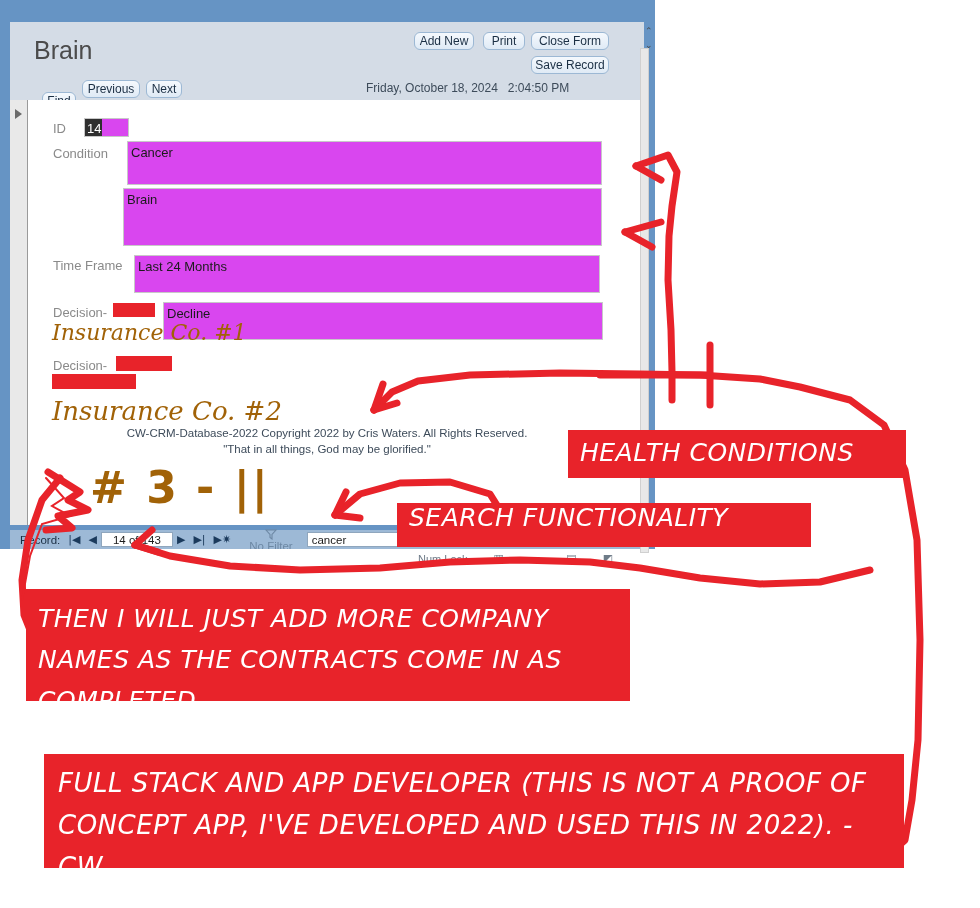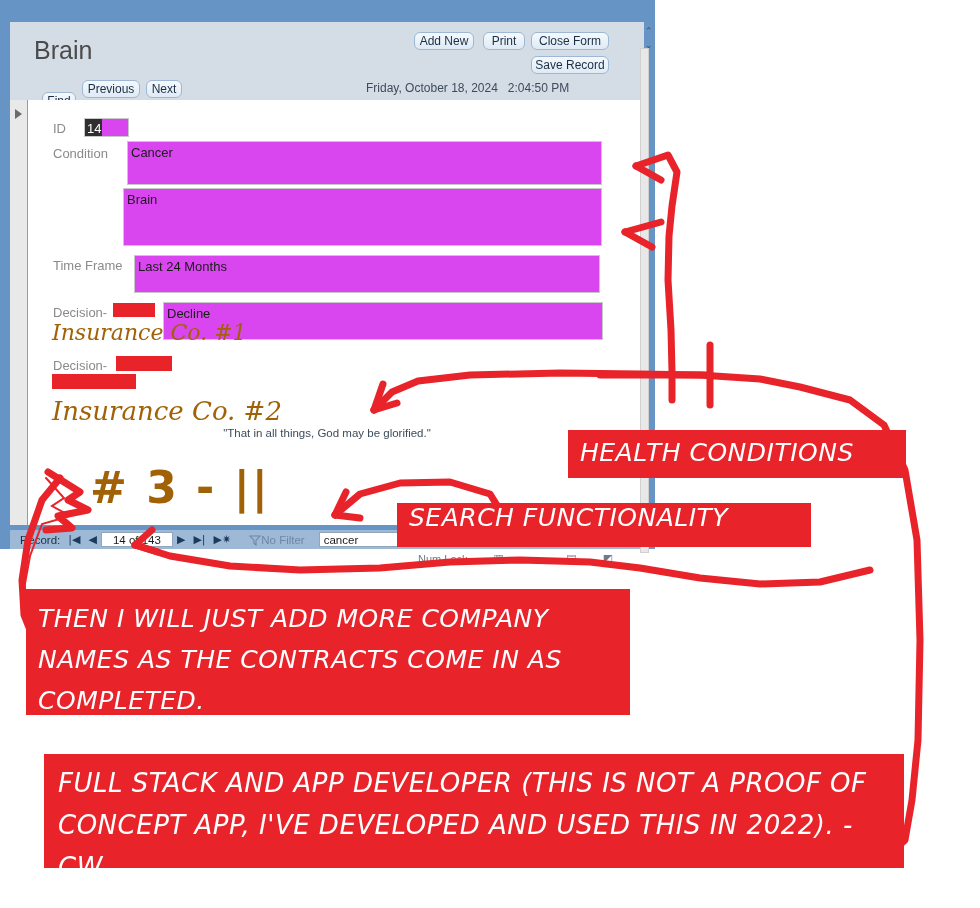--- a/index.html
+++ b/index.html
@@ -124,21 +124,21 @@
     position:absolute;left:6px;top:0px;height:19px;width:628px;
     display:flex;align-items:center;font-size:11.5px;color:#1b2f44;
   }
   #nav-label{margin-left:4px;margin-right:4px;}
   .navarrow{color:#1b3a5c;font-size:11px;padding:0 4px;font-family:"DejaVu Sans",sans-serif;}
   #recbox{
     background:#ffffff;border:1px solid #8fa6bd;height:15px;min-width:72px;
     display:flex;align-items:center;justify-content:center;font-size:11.5px;color:#1b1b1b;
     padding:0 6px;box-sizing:border-box;
   }
-  #nofilter{display:flex;align-items:center;color:#6d88a4;margin-left:14px;gap:0;}
+  #nofilter{display:flex;align-items:center;color:#6d88a4;margin-left:14px;gap:0;flex-direction:column;}
   #searchbox{
     background:#ffffff;border:1px solid #8fa6bd;height:15px;width:118px;
     display:flex;align-items:center;font-size:11.5px;color:#1b1b1b;padding:0 4px;
     box-sizing:border-box;margin-left:14px;
   }
 
   
   #status-bar{
     position:absolute;left:0;top:549px;width:655px;height:7px;background:#6694c4;
   }
@@ -164,21 +164,21 @@
   
   .redbox{
     position:absolute;background:#e8232a;color:#ffffff;
     font-family:"DejaVu Sans", sans-serif;
     font-style:italic;font-weight:400;
     letter-spacing:.5px;
     box-sizing:border-box;
   }
   #ann-health{left:568px;top:430px;width:338px;height:48px;font-size:25px;padding:8px 12px;}
   #ann-search{left:397px;top:503px;width:414px;height:44px;font-size:25px;padding:0 12px;}
-  #ann-then{left:26px;top:589px;width:604px;height:126px;font-size:25px;padding:9px 12px;line-height:41px;}
+  #ann-then{left:26px;top:589px;width:604px;height:112px;font-size:25px;padding:9px 12px;line-height:41px;}
   #ann-full{left:44px;top:754px;width:860px;height:114px;font-size:26px;padding:8px 14px;line-height:42px;}
 
   .redhand{
     position:absolute;color:#a16207;
     font-family:"DejaVu Serif", serif;font-style:italic;
     white-space:nowrap;
   }
   #hand-co1{left:52px;top:320px;font-size:22px;}
   #hand-co2{left:52px;top:396px;font-size:26px;}
   #hand-num{left:90px;top:462px;font-size:44px;font-family:"DejaVu Sans",sans-serif;font-style:normal;font-weight:700;letter-spacing:2px;}
@@ -225,20 +225,21 @@
 
   <div class="fld-label" id="lbl-timeframe">Time Frame</div>
   <div class="fld-box" id="box-timeframe">Last 24 Months</div>
 
   <div class="fld-label" id="lbl-decision1">Decision-</div>
   <div class="fld-box" id="box-decision1">Decline</div>
 
   <div class="fld-label" id="lbl-decision2">Decision-</div>
 
   <div id="footer-copy">
+    <div>CW-CRM-Database-2022 Copyright 2022 by Cris Waters.  All Rights Reserved.</div>
     <div>"That in all things, God may be glorified."</div>
   </div>
 
   <div id="nav-bar">
     <div id="nav-inner">
       <span id="nav-label">Record:</span>
       <span class="navarrow">|◀</span>
       <span class="navarrow">◀</span>
       <span id="recbox">14 of 143</span>
       <span class="navarrow">▶</span>

